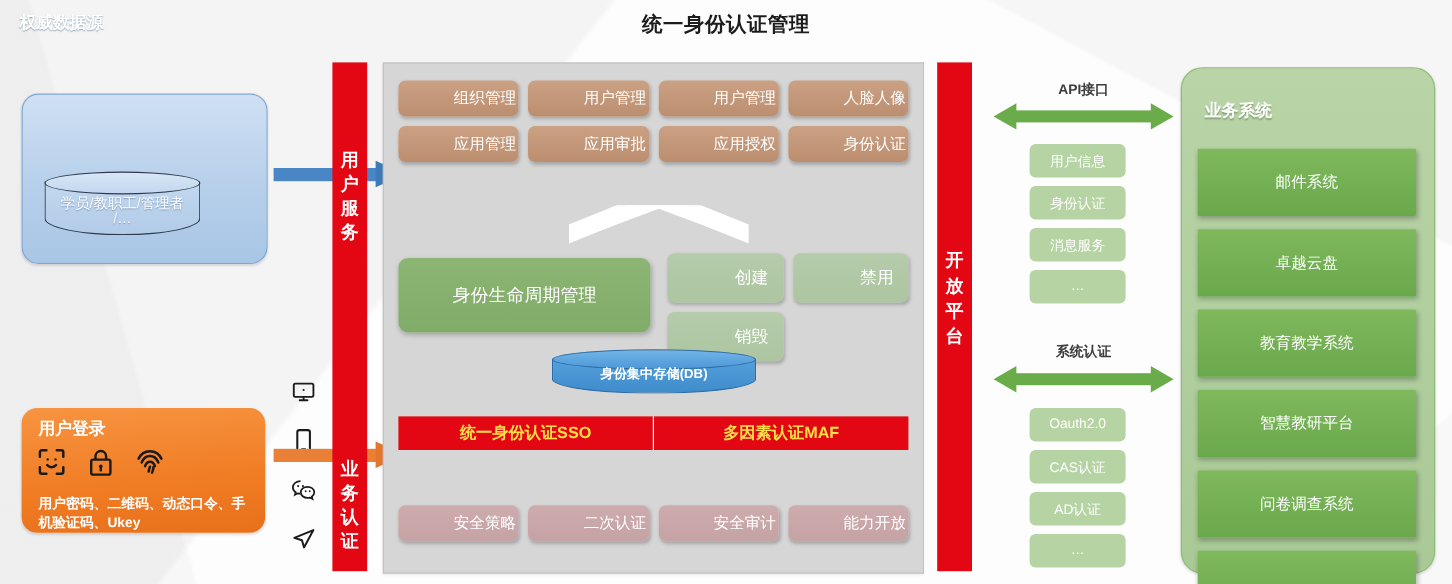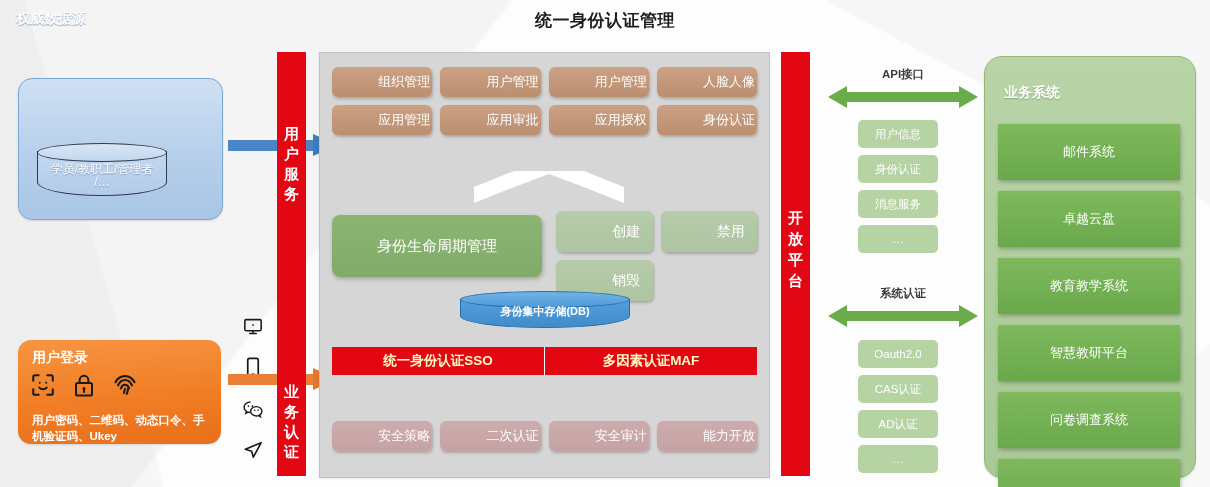--- a/index.html
+++ b/index.html
@@ -116,21 +116,21 @@
   #db{left:140px;top:238px;width:170px;height:44px;}
   #db-body{left:0;top:8px;width:168px;height:28px;border:1px solid #2b6ca6;border-top:none;
     background:linear-gradient(180deg,#55a0dd,#3f8ccb);border-radius:0 0 84px 84px/0 0 12px 12px;}
   #db-top{left:0;top:0;width:168px;height:15px;border:1px solid #2b6ca6;border-radius:50%;
     background:linear-gradient(180deg,#72b4e8,#4d99d8);}
   #db-label{left:0;top:13px;width:170px;text-align:center;font-size:11px;font-weight:bold;color:#fff;}
 
   
   #sso-bar{left:12px;top:294px;width:425px;height:28px;background:#e30613;display:flex;}
   #sso-bar > div{flex:1;display:flex;align-items:center;justify-content:center;
-    color:#fef9c3;font-size:13.5px;font-weight:bold;}
+    color:#fde047;font-size:13.5px;font-weight:bold;}
   #sso-bar .divider{flex:0 0 1px;background:#ffffff;}
 
   #row-auth1{left:12px;top:330px;width:425px;}
   #row-auth2{left:12px;top:368px;width:425px;}
 
   
   #band-right{left:781px;top:52px;width:29px;height:424px;background:#e30613;}
   #band-right .vtxt{position:absolute;left:0;width:29px;text-align:center;color:#fff;
     font-size:15px;font-weight:bold;line-height:21px;top:155px;}
 

